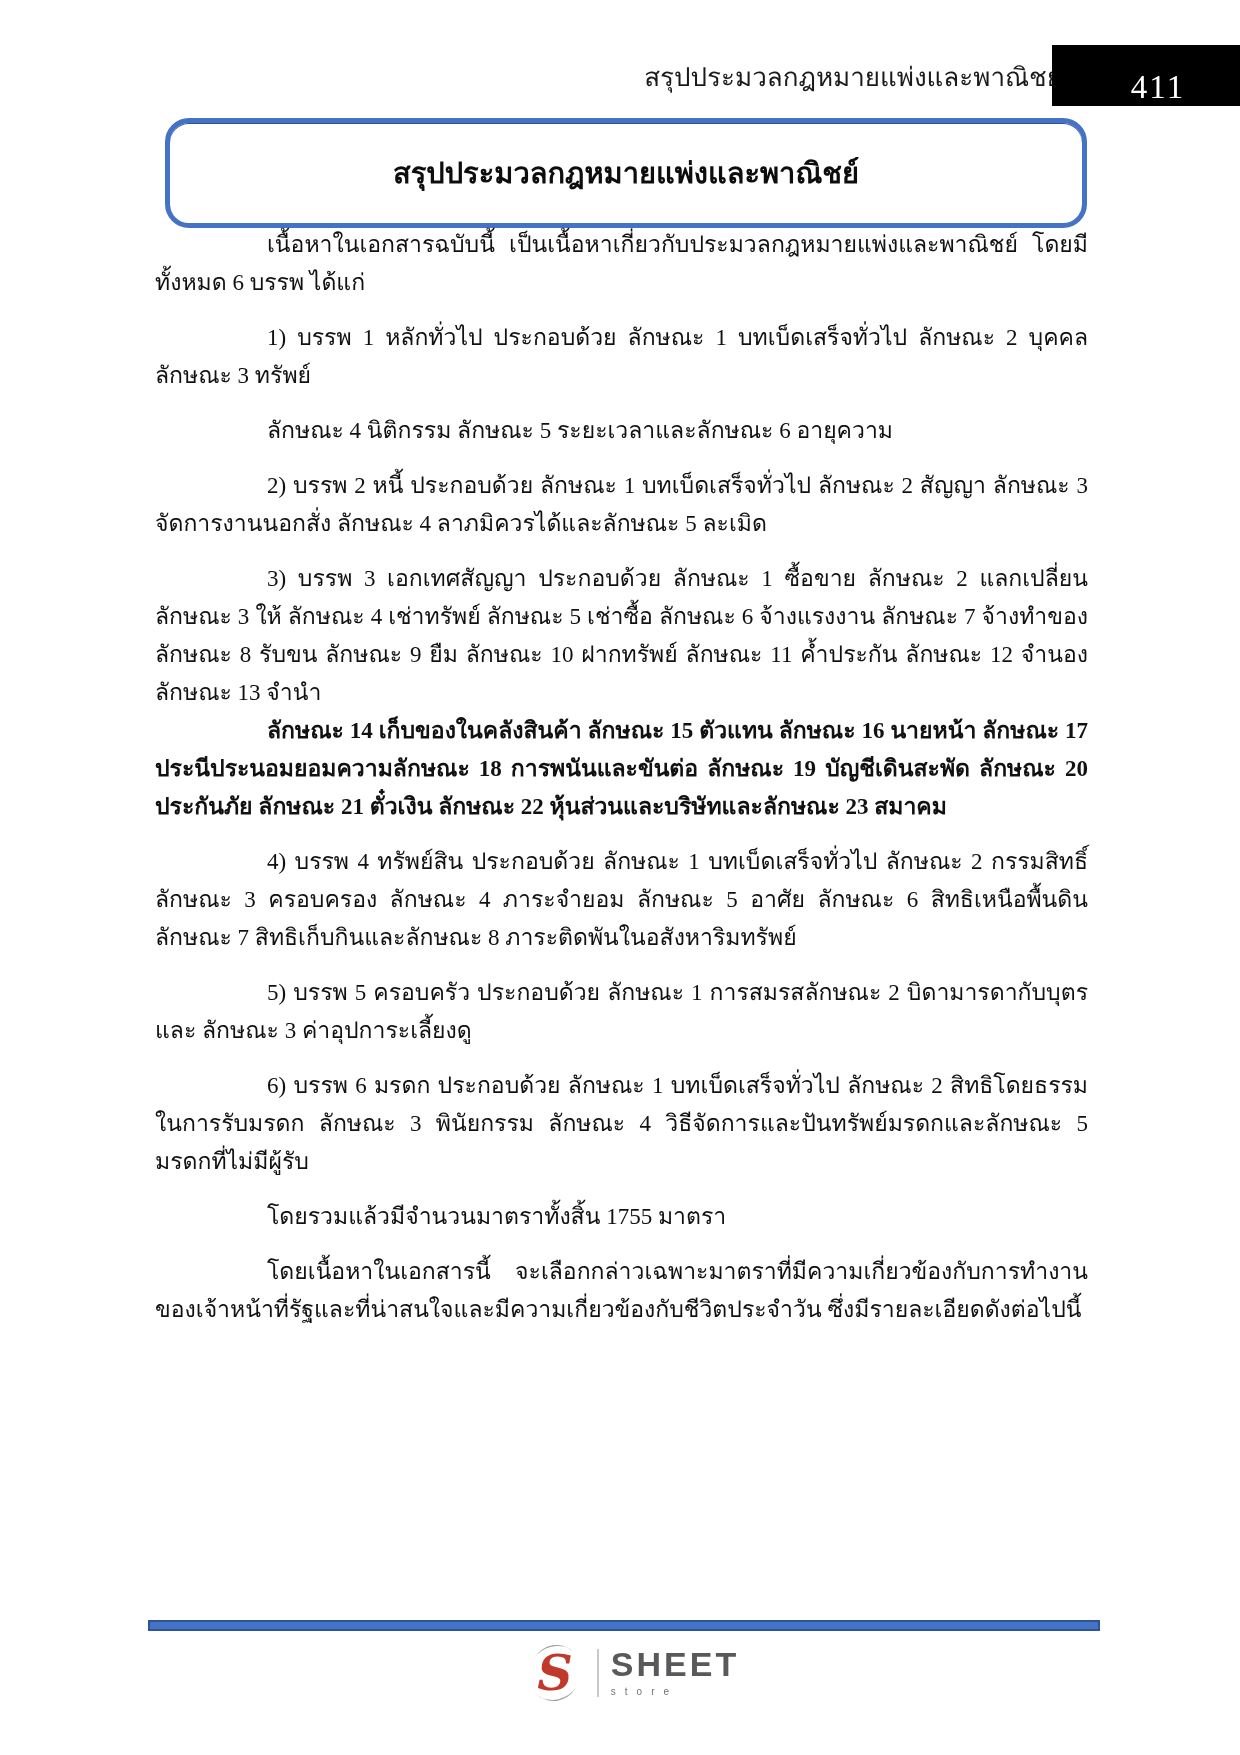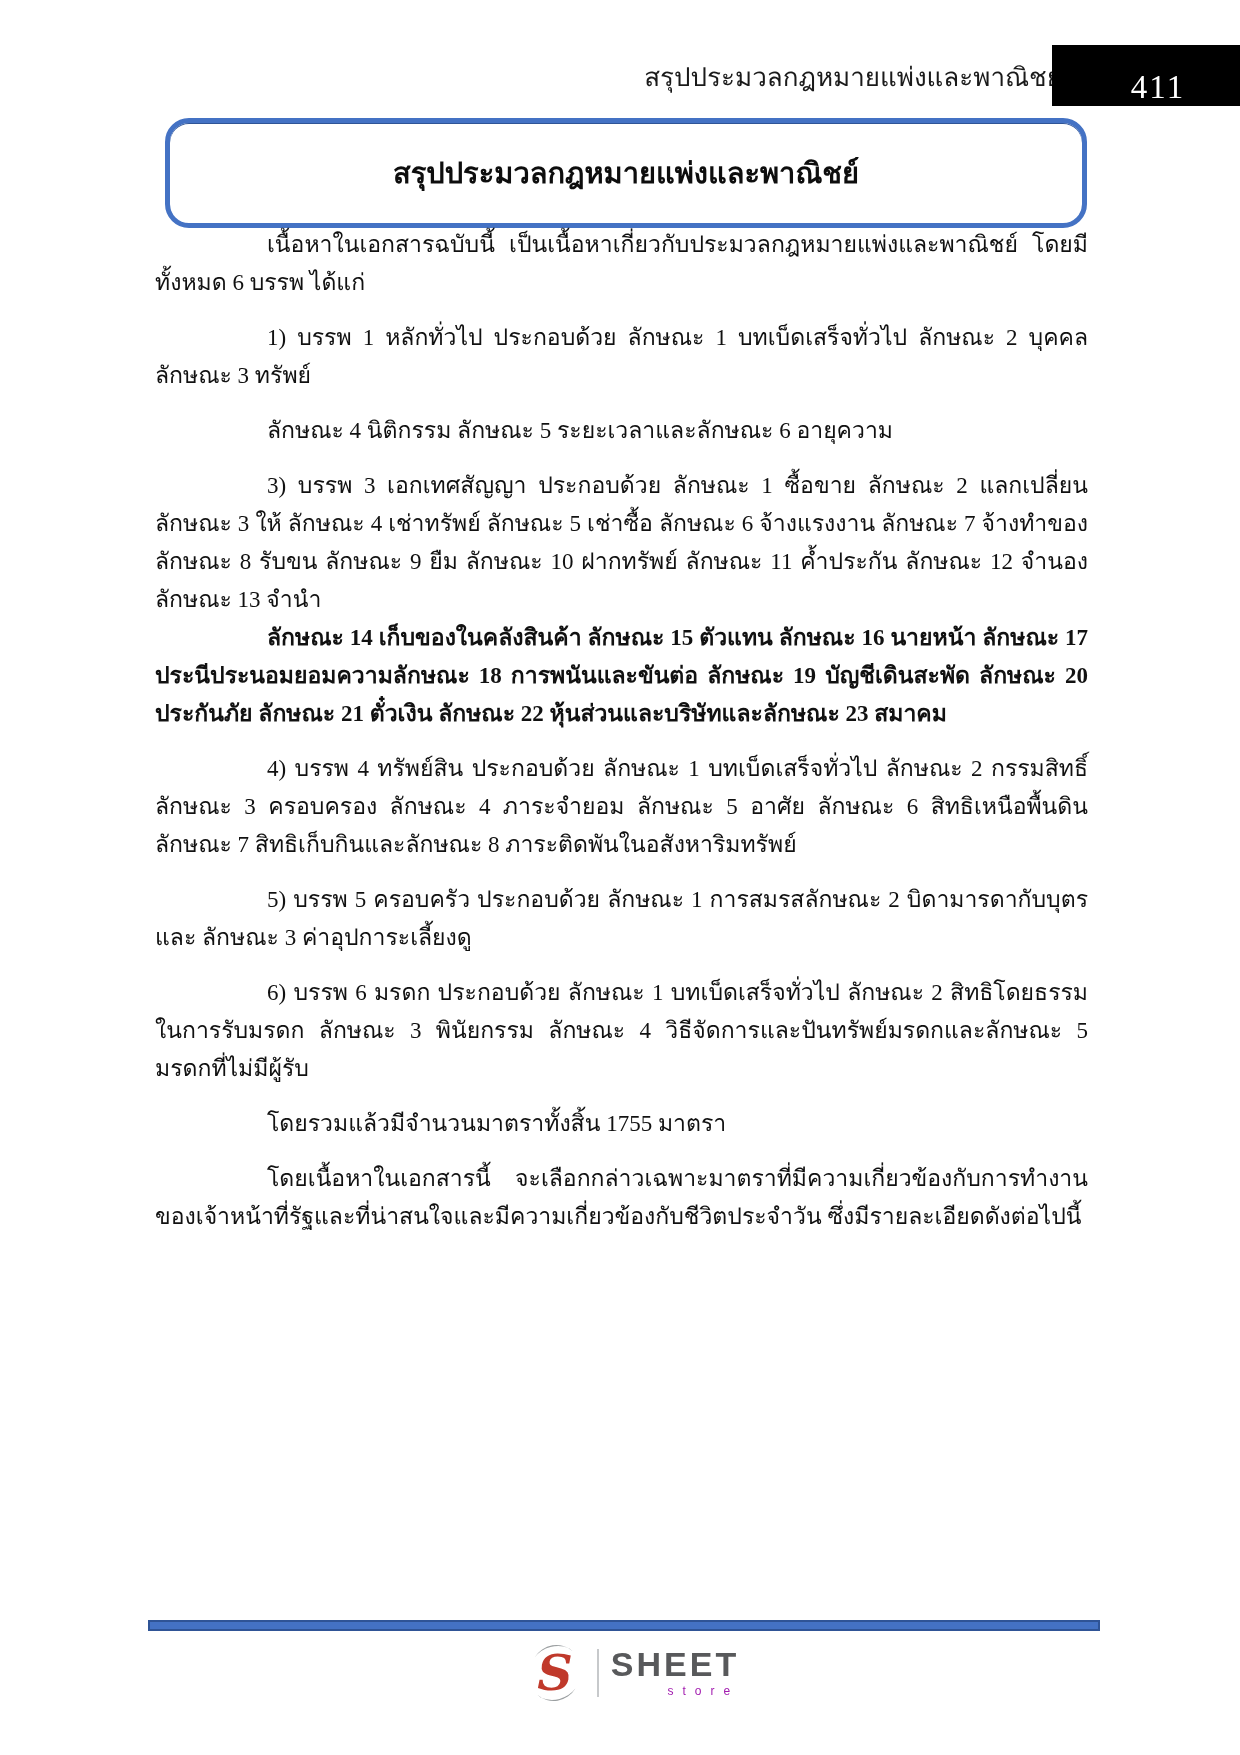--- a/index.html
+++ b/index.html
@@ -91,26 +91,25 @@
     font-family:Liberation Sans, sans-serif;
   }
   .logo-name{
     font-size:34px;
     font-weight:bold;
     color:#58595b;
     letter-spacing:3px;
     line-height:34px;
   }
   .logo-sub{
-    font-size:12px;
-    color:#a21caf;
+    font-size:10px;
+    color:#737373;
     letter-spacing:9px;
     margin-top:3px;
     line-height:15px;
-    text-align:right;
   }
 </style>
 </head>
 <body>
 
 <div class="page">
 
   <div class="running-header">สรุปประมวลกฎหมายแพ่งและพาณิชย์</div>
 
   <div class="page-number-box">
@@ -118,20 +117,21 @@
   </div>
 
   <div class="title-box">
     <div class="title">สรุปประมวลกฎหมายแพ่งและพาณิชย์</div>
   </div>
 
   <div class="body-text">
     <p>เนื้อหาในเอกสารฉบับนี้ เป็นเนื้อหาเกี่ยวกับประมวลกฎหมายแพ่งและพาณิชย์ โดยมีทั้งหมด 6 บรรพ ได้แก่</p>
     <p>1) บรรพ 1 หลักทั่วไป ประกอบด้วย ลักษณะ 1 บทเบ็ดเสร็จทั่วไป ลักษณะ 2  บุคคล ลักษณะ 3 ทรัพย์</p>
     <p>ลักษณะ 4  นิติกรรม ลักษณะ 5 ระยะเวลาและลักษณะ 6 อายุความ</p>
+    <p>2) บรรพ 2 หนี้ ประกอบด้วย ลักษณะ 1 บทเบ็ดเสร็จทั่วไป ลักษณะ 2 สัญญา ลักษณะ 3 จัดการงานนอกสั่ง ลักษณะ 4 ลาภมิควรได้และลักษณะ 5 ละเมิด</p>
     <p>3) บรรพ 3 เอกเทศสัญญา ประกอบด้วย ลักษณะ 1 ซื้อขาย ลักษณะ 2 แลกเปลี่ยน ลักษณะ 3 ให้ ลักษณะ 4 เช่าทรัพย์ ลักษณะ 5 เช่าซื้อ ลักษณะ 6 จ้างแรงงาน ลักษณะ 7 จ้างทำของ ลักษณะ 8 รับขน ลักษณะ 9 ยืม ลักษณะ 10 ฝากทรัพย์ ลักษณะ 11 ค้ำประกัน ลักษณะ 12 จำนอง ลักษณะ 13 จำนำ</p>
     <p class="cont">ลักษณะ 14 เก็บของในคลังสินค้า ลักษณะ 15 ตัวแทน ลักษณะ 16 นายหน้า ลักษณะ 17 ประนีประนอมยอมความลักษณะ 18 การพนันและขันต่อ ลักษณะ 19 บัญชีเดินสะพัด ลักษณะ 20 ประกันภัย ลักษณะ 21 ตั๋วเงิน ลักษณะ 22 หุ้นส่วนและบริษัทและลักษณะ 23 สมาคม</p>
     <p>4) บรรพ 4 ทรัพย์สิน ประกอบด้วย ลักษณะ 1 บทเบ็ดเสร็จทั่วไป ลักษณะ 2 กรรมสิทธิ์ ลักษณะ 3 ครอบครอง ลักษณะ 4 ภาระจำยอม ลักษณะ 5 อาศัย ลักษณะ 6 สิทธิเหนือพื้นดิน ลักษณะ 7 สิทธิเก็บกินและลักษณะ 8 ภาระติดพันในอสังหาริมทรัพย์</p>
     <p>5) บรรพ 5 ครอบครัว ประกอบด้วย ลักษณะ 1 การสมรสลักษณะ 2 บิดามารดากับบุตรและ ลักษณะ 3 ค่าอุปการะเลี้ยงดู</p>
     <p>6) บรรพ 6 มรดก ประกอบด้วย ลักษณะ 1 บทเบ็ดเสร็จทั่วไป ลักษณะ 2 สิทธิโดยธรรมในการรับมรดก ลักษณะ 3 พินัยกรรม ลักษณะ 4 วิธีจัดการและปันทรัพย์มรดกและลักษณะ 5 มรดกที่ไม่มีผู้รับ</p>
     <p>โดยรวมแล้วมีจำนวนมาตราทั้งสิ้น 1755 มาตรา</p>
     <p>โดยเนื้อหาในเอกสารนี้ จะเลือกกล่าวเฉพาะมาตราที่มีความเกี่ยวข้องกับการทำงานของเจ้าหน้าที่รัฐและที่น่าสนใจและมีความเกี่ยวข้องกับชีวิตประจำวัน ซึ่งมีรายละเอียดดังต่อไปนี้</p>
   </div>
 
   <div class="footer-rule"></div>

